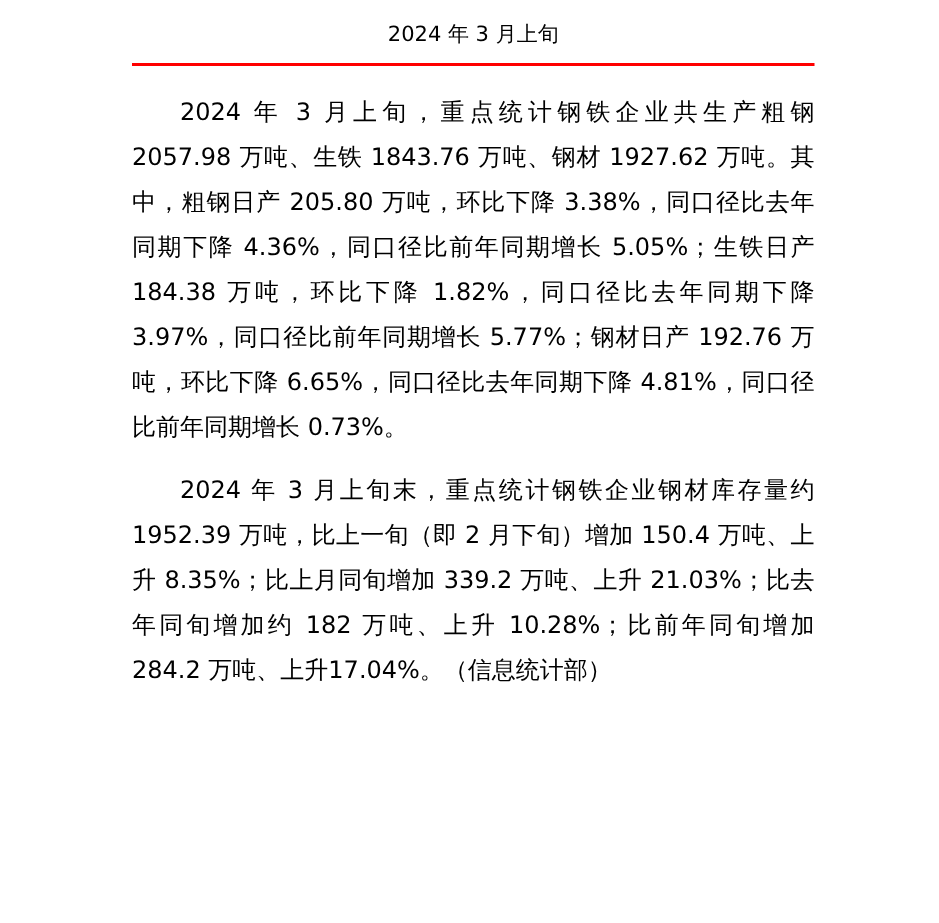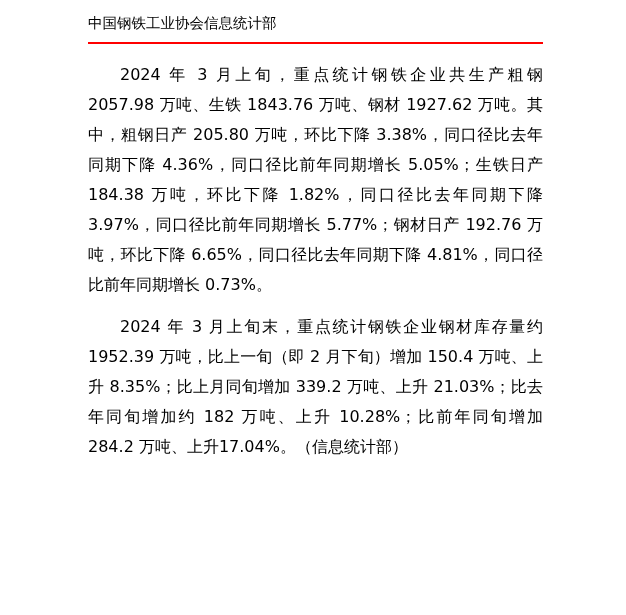--- a/index.html
+++ b/index.html
@@ -56,22 +56,22 @@
     line-height: 30px;
     text-align: justify;
     text-indent: 2em;
   }
 </style>
 </head>
 <body style="background: rgb(255, 255, 255); color: rgb(0, 0, 0);">
 
 <div class="page">
 
+  <div class="doc-subtitle">2024 年 3 月上旬</div>
 
-  <div class="doc-author">中国钢铁工业协会信息统计部</div>
 
   <hr class="divider" style="border-top-color: rgb(255, 0, 0);">
 
   <div class="doc-body">
     <p>2024 年 3 月上旬，重点统计钢铁企业共生产粗钢 2057.98 万吨、生铁 1843.76 万吨、钢材 1927.62 万吨。其中，粗钢日产 205.80 万吨，环比下降 3.38%，同口径比去年同期下降 4.36%，同口径比前年同期增长 5.05%；生铁日产 184.38 万吨，环比下降 1.82%，同口径比去年同期下降 3.97%，同口径比前年同期增长 5.77%；钢材日产 192.76 万吨，环比下降 6.65%，同口径比去年同期下降 4.81%，同口径比前年同期增长 0.73%。</p>
 
 
     <p>2024 年 3 月上旬末，重点统计钢铁企业钢材库存量约 1952.39 万吨，比上一旬（即 2 月下旬）增加 150.4 万吨、上升 8.35%；比上月同旬增加 339.2 万吨、上升 21.03%；比去年同旬增加约 182 万吨、上升 10.28%；比前年同旬增加 284.2 万吨、上升17.04%。（信息统计部）</p>
   </div>
 </div>

